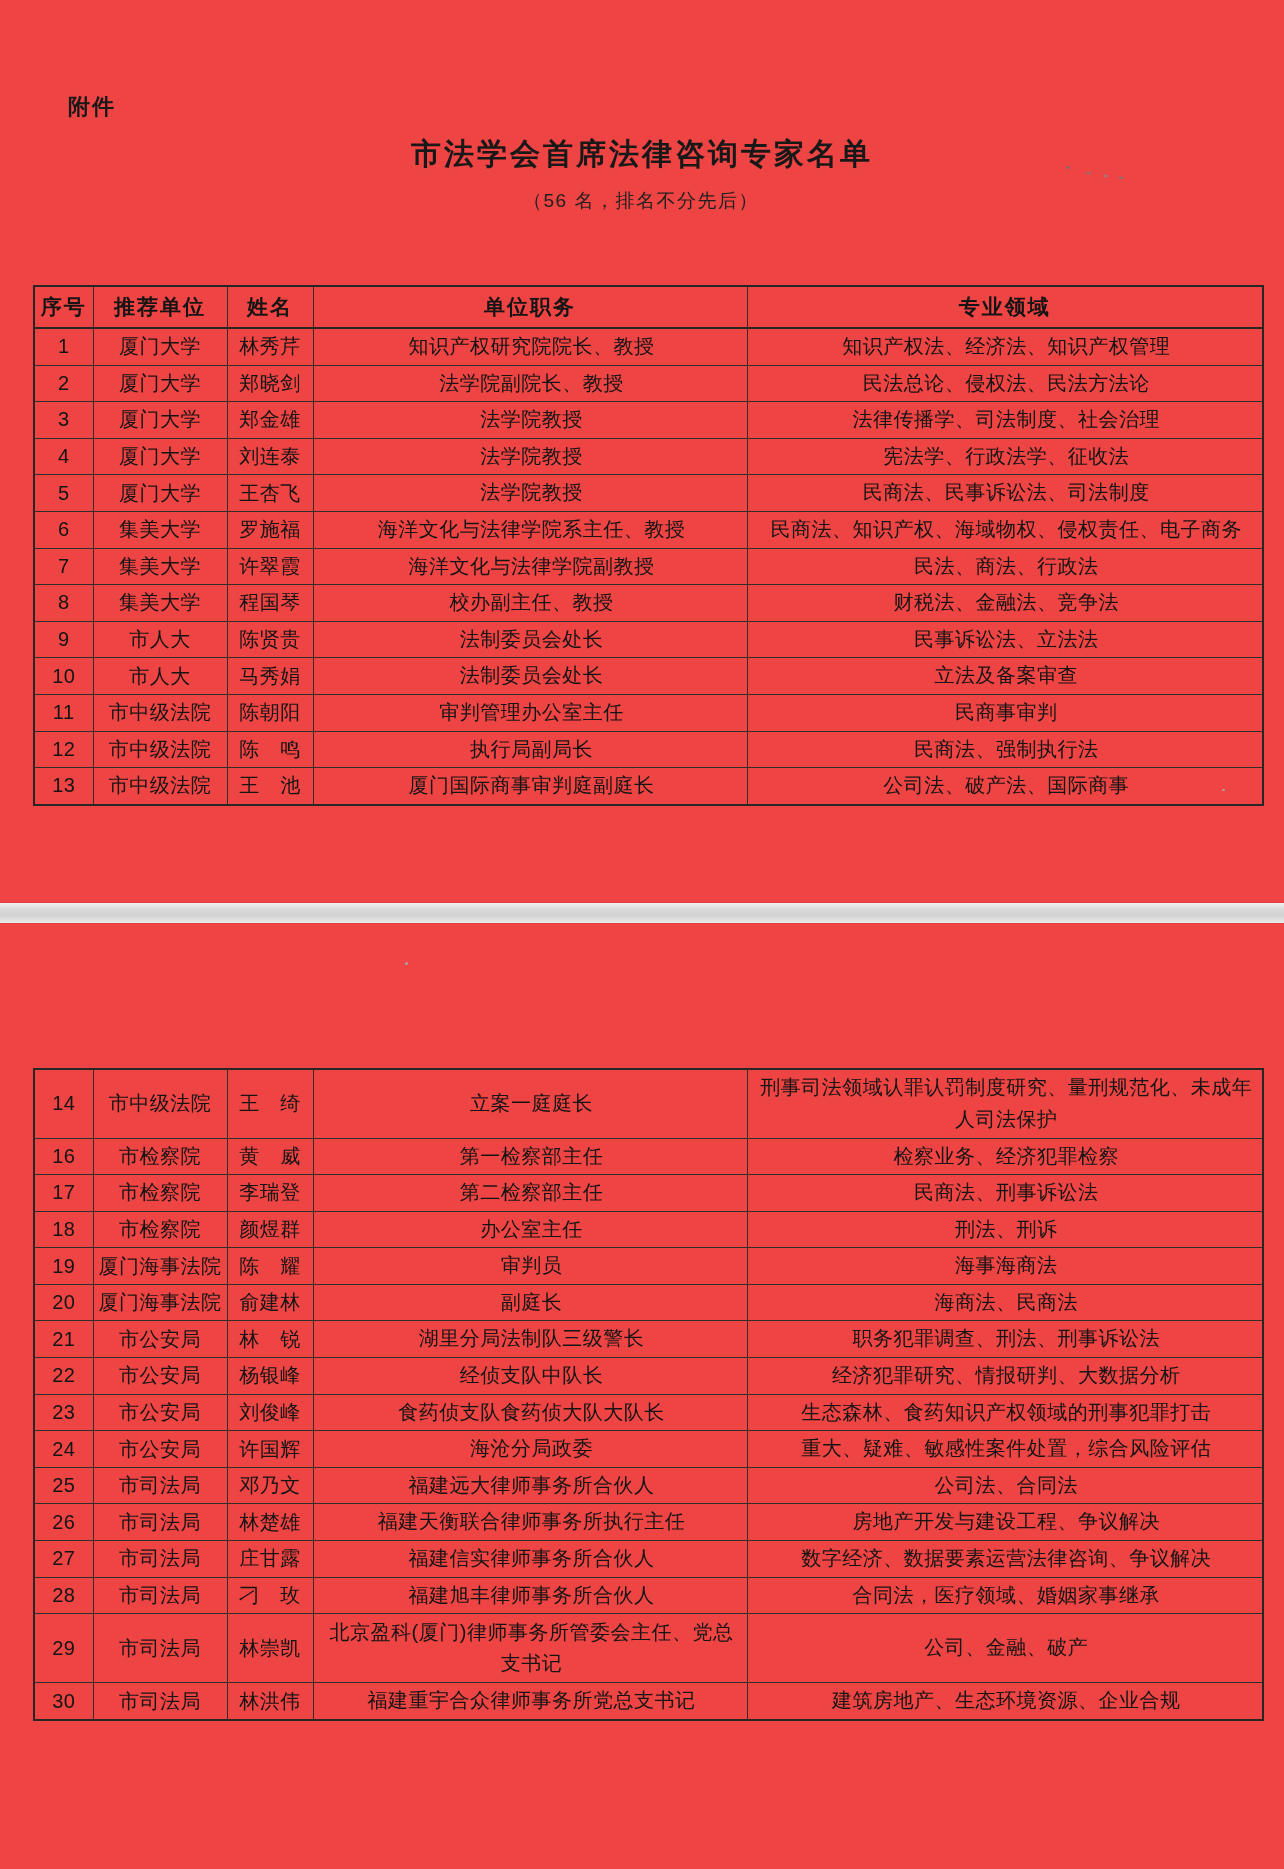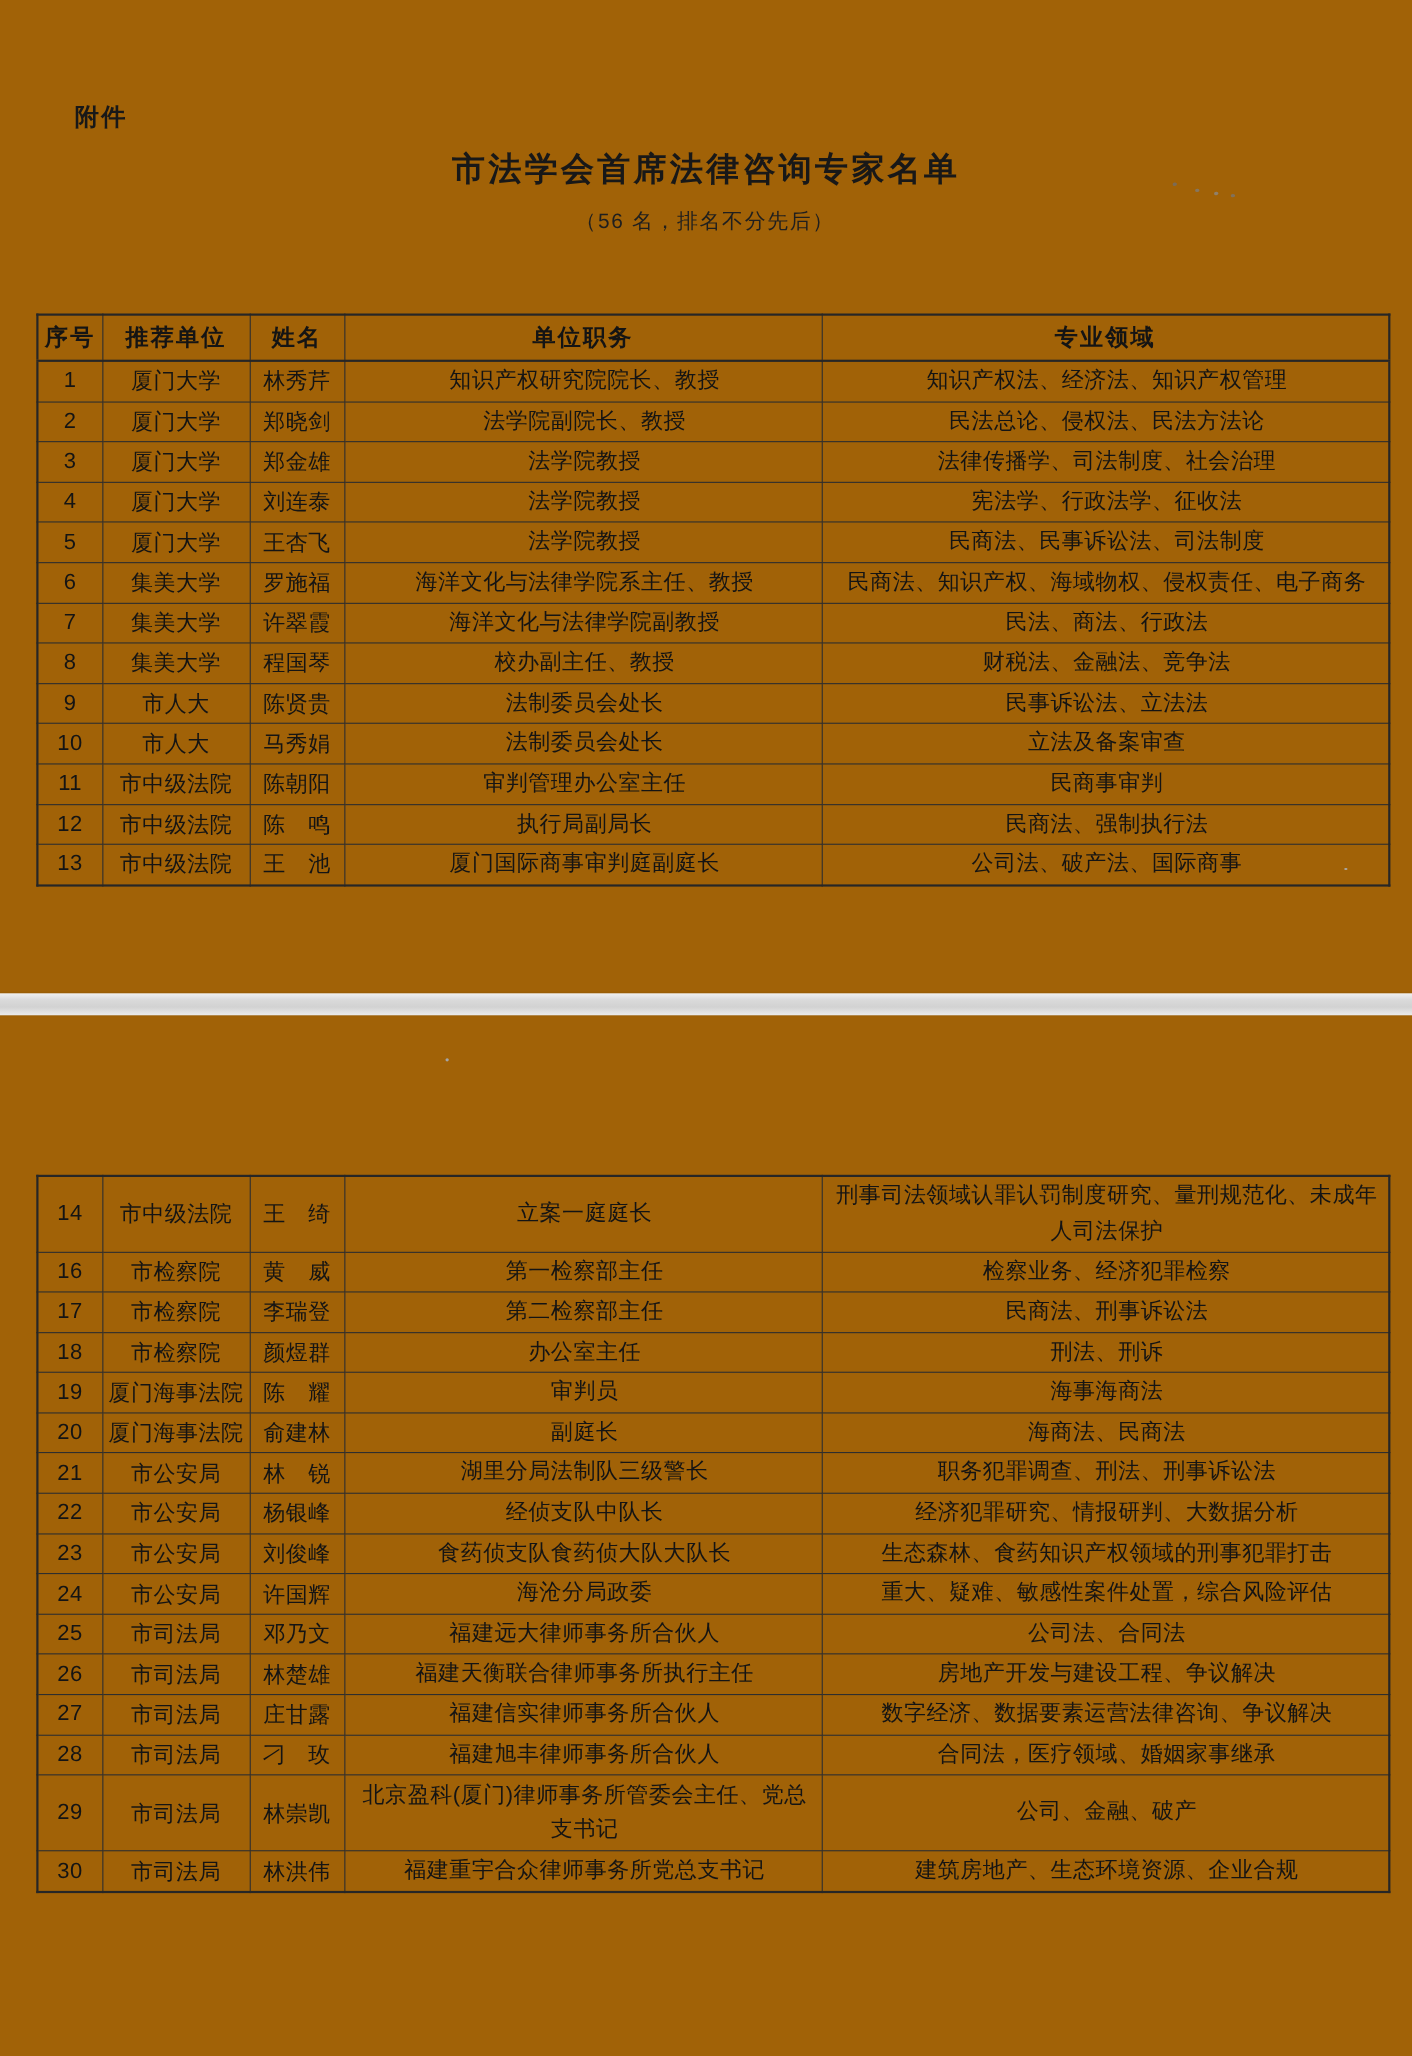--- a/index.html
+++ b/index.html
@@ -2,21 +2,21 @@
 <html><head>
 <meta charset="utf-8">
 <style>
   html,body{margin:0;padding:0;background:#ffffff;}
   body{
     width:1284px;height:1869px;
     font-family:"Liberation Sans","DejaVu Sans",sans-serif;
     color:#181818;
     -webkit-font-smoothing:antialiased;
   }
-  .canvas{position:relative;width:1284px;height:1869px;background:#a16207;overflow:hidden;}
+  .canvas{position:relative;width:1284px;height:1869px;background:#ef4444;overflow:hidden;}
 
   .attachment{
     position:absolute;left:68px;top:92px;
     font-size:22px;font-weight:bold;letter-spacing:2px;
   }
   .doc-title{
     position:absolute;left:0;right:0;top:134px;margin:0;
     text-align:center;font-size:30px;font-weight:bold;letter-spacing:3px;
   }
   .doc-subtitle{

